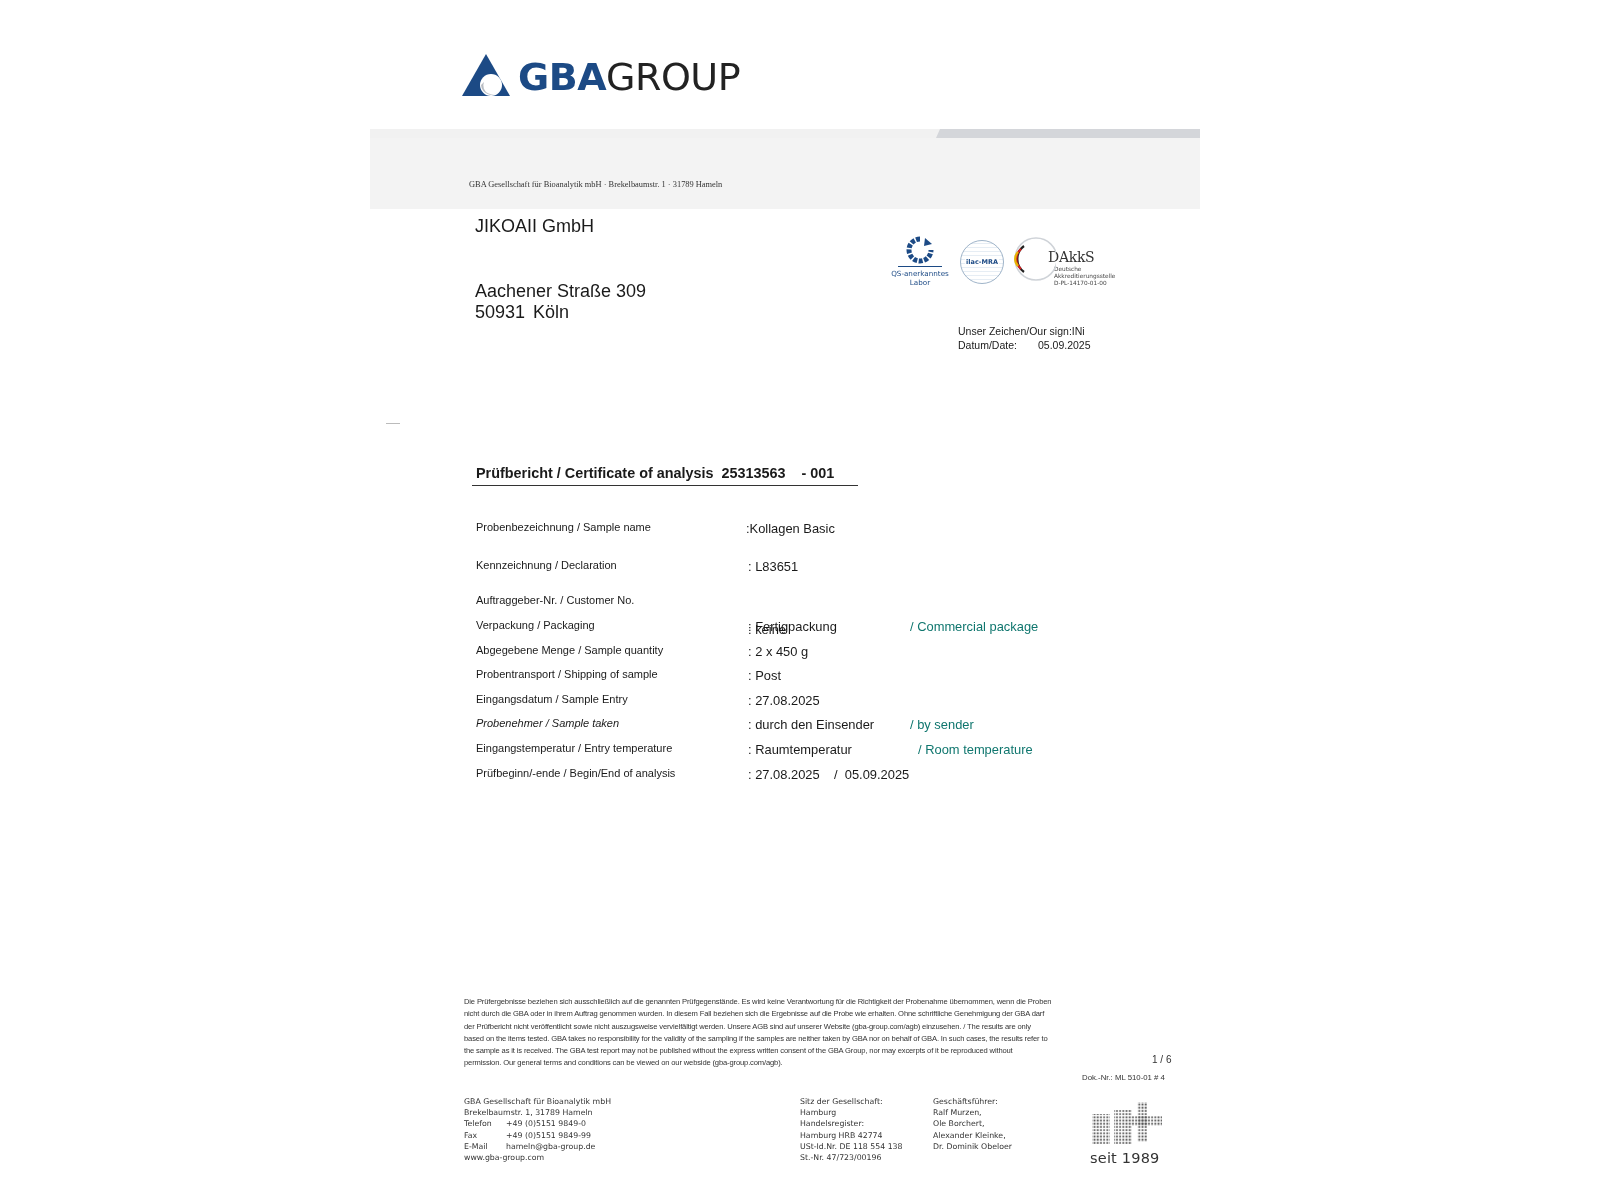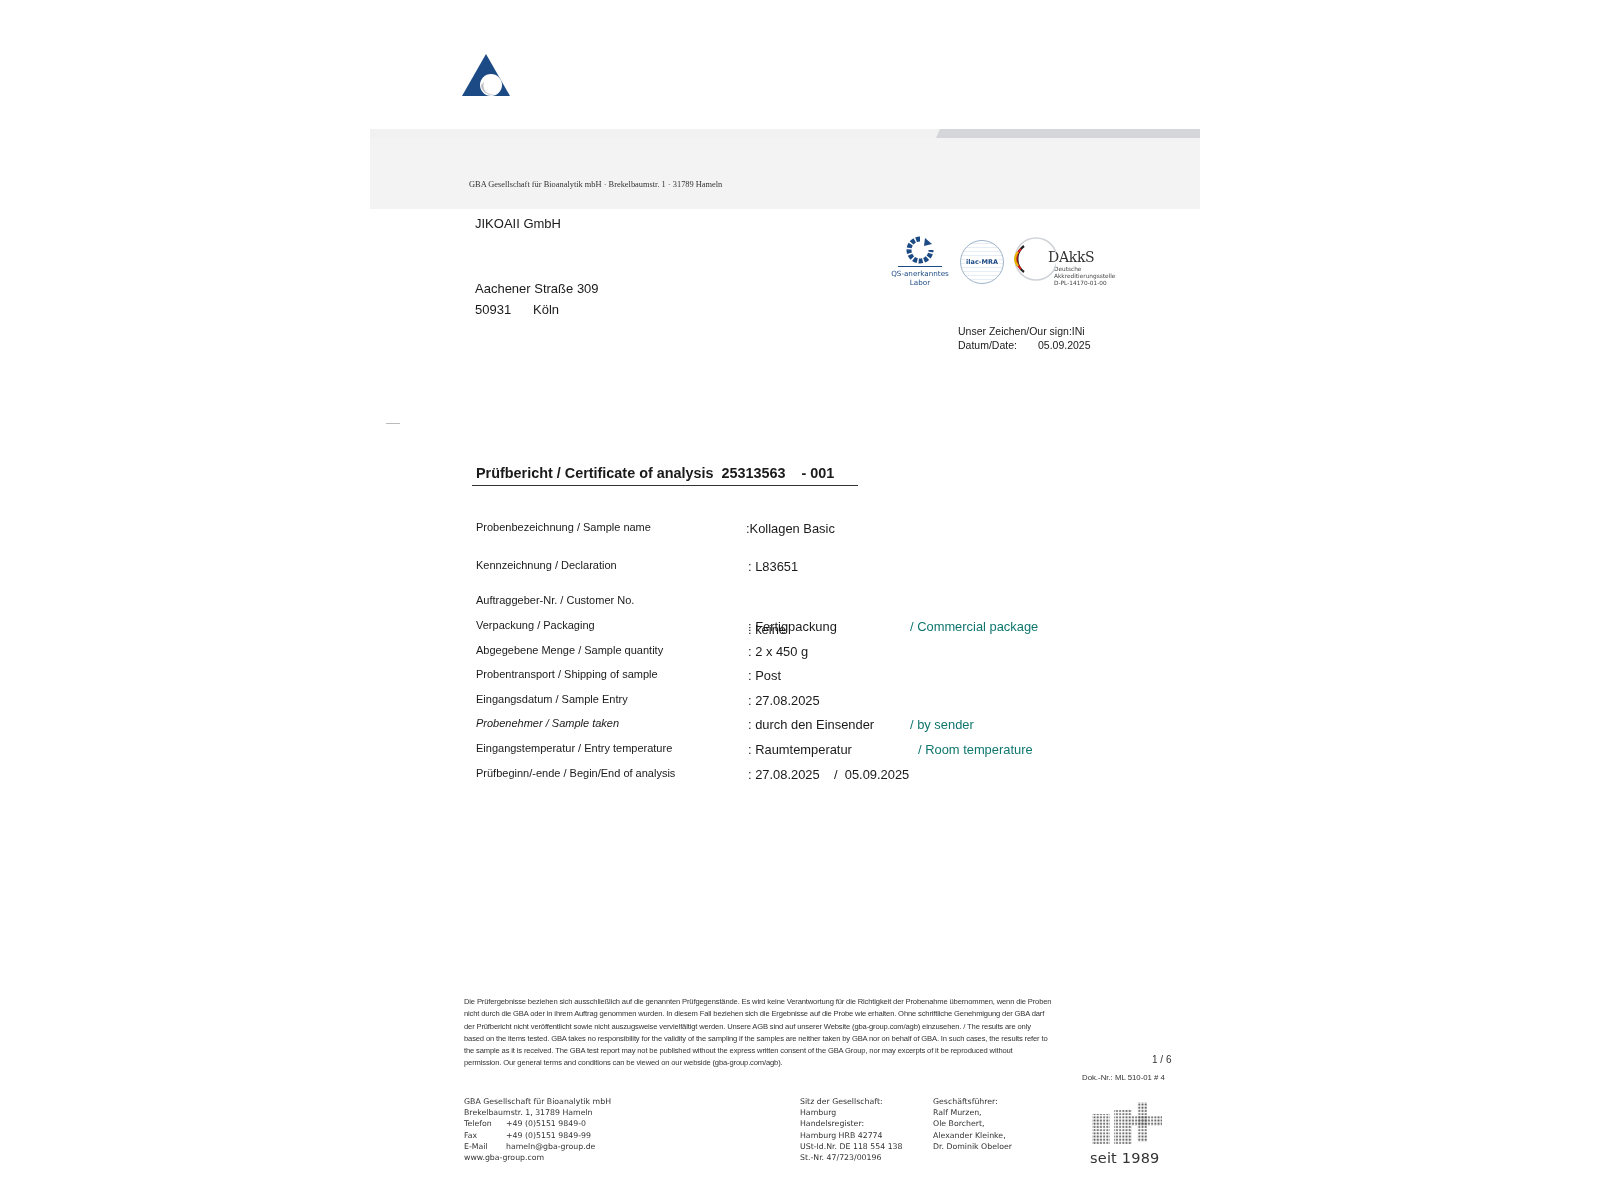--- a/index.html
+++ b/index.html
@@ -9,21 +9,21 @@
   .logo-mark { width:52px; height:46px; position:relative; margin-right:6px; }
   .logo-text { font-family:"DejaVu Sans", sans-serif; font-size:38px; letter-spacing:-0.5px; line-height:1; margin-top:4px; }
   .logo-gba { color:#1c4a85; font-weight:bold; }
   .logo-group { color:#222; font-weight:normal; }
 
   .band-top { left:370px; top:129px; width:830px; height:9px; background:#f1f1f1; }
   .band-top-dark { left:936px; top:129px; width:264px; height:9px; background:#d4d6da; clip-path:polygon(4px 0, 100% 0, 100% 100%, 0 100%); }
   .band-main { left:370px; top:138px; width:830px; height:71px; background:#f3f3f3; }
   .sender-line { left:469px; top:180px; font-family:Liberation Serif, serif; font-size:8.4px; color:#333; }
 
-  .recipient { left:475px; font-size:13px; color:#1a1a1a; }
+  .recipient { left:475px; font-size:18px; color:#1a1a1a; }
   .logos { left:888px; top:236px; display:flex; align-items:flex-start; gap:8px; }
   .qs { width:64px; text-align:center; font-family:"DejaVu Sans", sans-serif; font-size:7.2px; color:#1c4a85; line-height:1.3; }
   .ilac { width:42px; height:42px; border-radius:50%; border:1px solid #9fb4c9; display:flex; align-items:center; justify-content:center; font-family:"DejaVu Sans", sans-serif; font-size:7px; color:#1c4a85; font-weight:bold; background:repeating-linear-gradient(0deg, #ffffff 0 3px, #e6edf4 3px 4px); margin-top:4px; }
   .dakks { display:flex; align-items:flex-start; }
   .dakks-rings { width:40px; height:44px; position:relative; }
   .dakks-title { font-family:"DejaVu Serif", serif; font-size:14px; color:#333; letter-spacing:-0.3px; line-height:1; }
   .dakks-sub { font-family:"DejaVu Sans", sans-serif; font-size:5.8px; color:#444; line-height:1.2; margin-left:44px; margin-top:-2px; }
 
   .sign { left:958px; font-size:10.5px; color:#1a1a1a; }
   .sign-value { position:absolute; left:80px; }
@@ -50,20 +50,23 @@
 </head>
 <body>
 
 <div class="abs logo">
   <div class="logo-mark">
     <svg width="52" height="46" viewBox="0 0 52 46">
       <polygon points="26,2 50,44 2,44" fill="#1c4a85"></polygon>
       <circle cx="31" cy="33" r="11" fill="#ffffff"></circle>
       <path d="M21 33 A10 10 0 0 0 40 37 A8 8 0 0 1 24 30 Z" fill="#b8bcc2"></path>
     </svg>
+  </div>
+  <div class="logo-text">
+    <span class="logo-gba">GBA</span><span class="logo-group">GROUP</span>
   </div>
 </div>
 
 <div class="abs band-top"></div>
 <div class="abs band-top-dark"></div>
 <div class="abs band-main"></div>
 <div class="abs sender-line">GBA Gesellschaft für Bioanalytik mbH · Brekelbaumstr. 1 · 31789 Hameln</div>
 
 <div class="abs recipient" style="top:216px;">JIKOAII GmbH</div>
 <div class="abs recipient" style="top:281px;">Aachener Straße 309</div>

